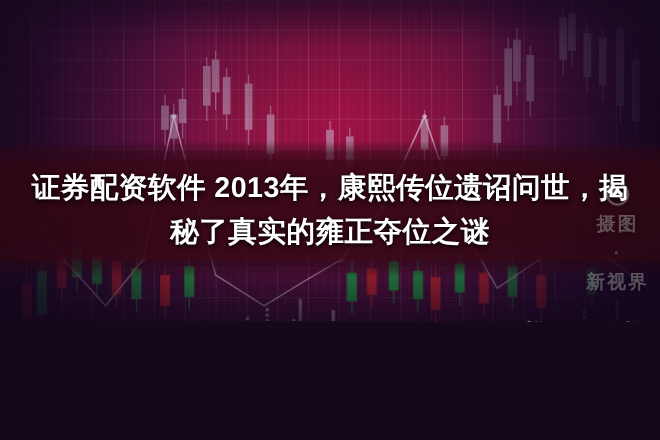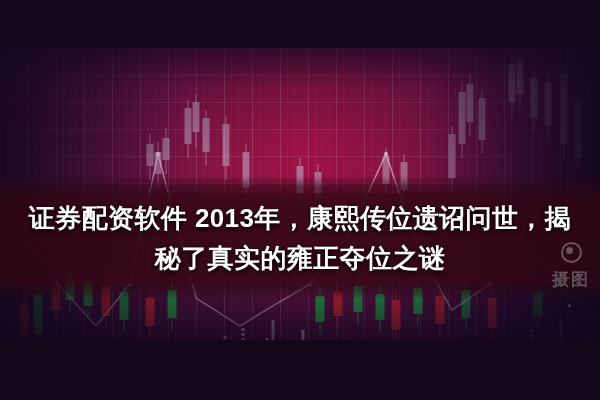--- a/index.html
+++ b/index.html
@@ -10,21 +10,20 @@
   body {
     font-family: "Liberation Sans", sans-serif;
   }
 
   #banner {
     position: relative;
     width: 600px;
     height: 292px;
     overflow: hidden;
     background: #15803d;
-    margin-top: 48px;
   }
 
   
   .bg-base {
     position: absolute;
     inset: 0;
     background:
       radial-gradient(ellipse 420px 300px at 52% 34%,
         #a51247 0%, #8d1442 22%, #6a1246 45%, #411038 68%, #2a0c2e 85%, #1e0826 100%);
   }
@@ -923,15 +922,16 @@
 
   <div class="headline">
     <span>证券配资软件 2013年，康熙传位遗诏问世，揭</span>
     <span class="line2">秘了真实的雍正夺位之谜</span>
   </div>
 
   <div class="watermark">
     <span class="wm-logo"></span>
     <span>摄图</span>
     <span class="wm-dot">·</span>
+    <span>新视界</span>
   </div>
 
 </div>
 
 </body></html>

